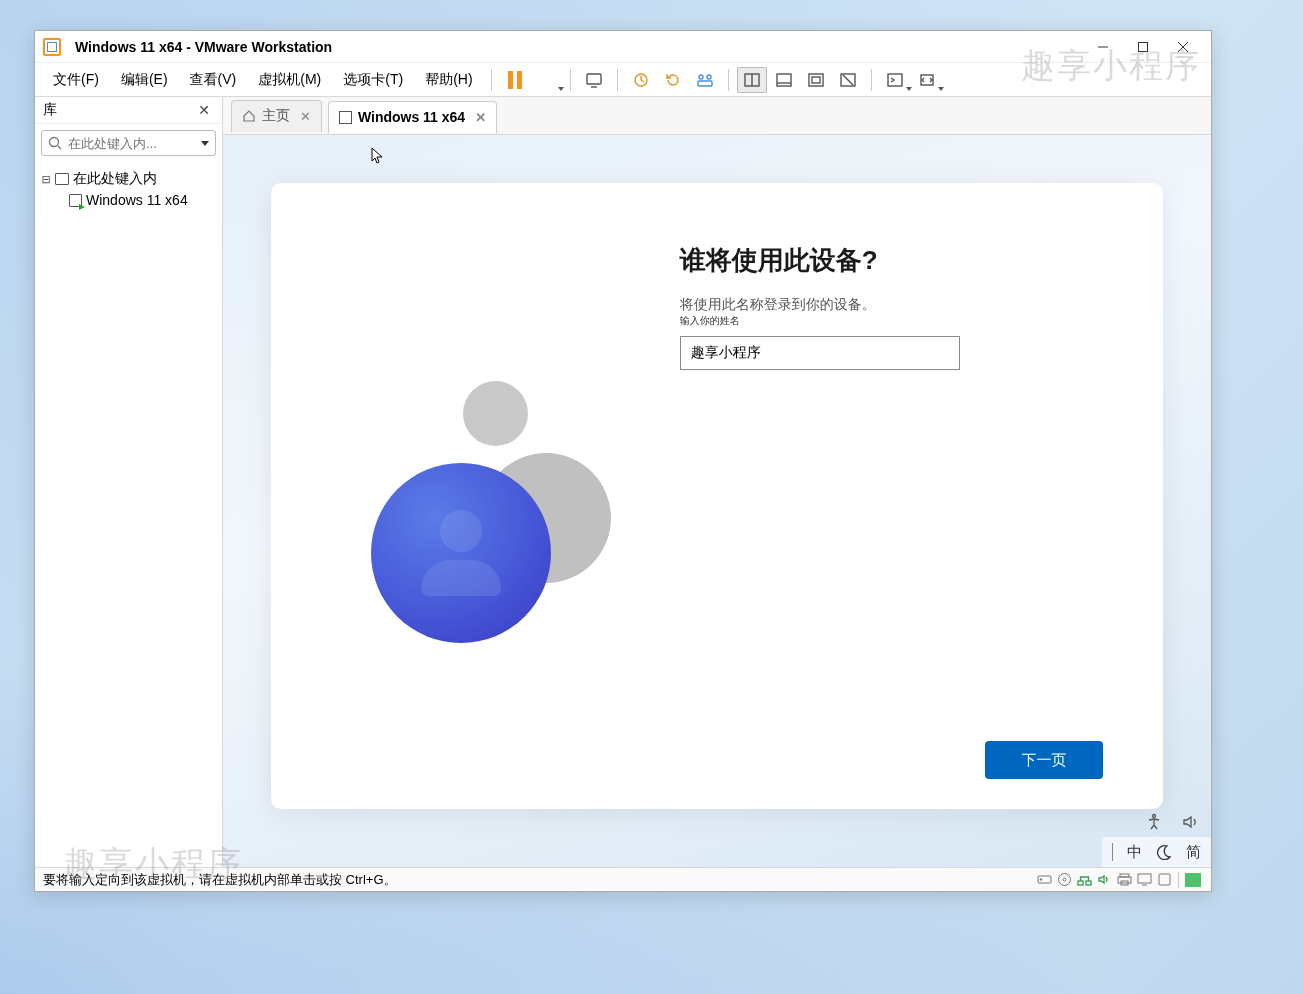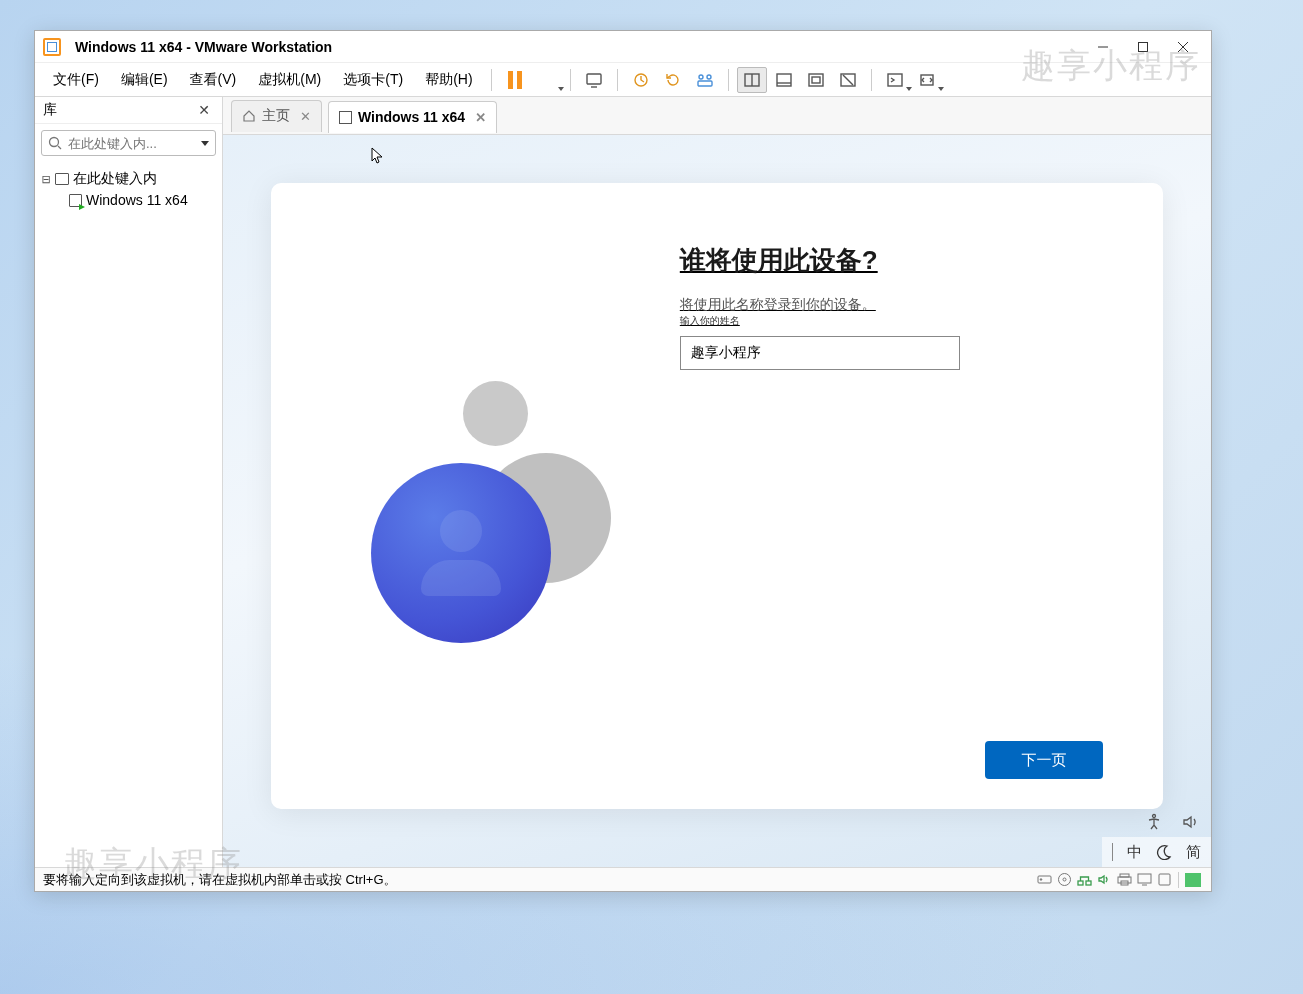--- a/index.html
+++ b/index.html
@@ -58,21 +58,21 @@
 
 .oobe-card { position: absolute; left: 48px; top: 48px; right: 48px; bottom: 58px; background: #fff; border-radius: 10px; box-shadow: 0 4px 30px rgba(0,0,0,0.08); display: flex; padding: 40px 60px 30px 60px; }
 .oobe-left { flex: 0 0 40%; position: relative; }
 .circle-lg { position: absolute; left: 40px; top: 240px; width: 180px; height: 180px; border-radius: 50%; background: radial-gradient(circle at 35% 30%, #5b7ce8 0%, #4555d6 60%, #3838bd 100%); display:flex; align-items:center; justify-content:center; }
 .circle-sm { position: absolute; left: 132px; top: 158px; width: 65px; height: 65px; border-radius: 50%; background: #c9c9c9; }
 .circle-md { position: absolute; left: 150px; top: 230px; width: 130px; height: 130px; border-radius: 50%; background: #c0c0c0; }
 .avatar-glyph { opacity: 0.22; }
 .avatar-glyph .head { width: 42px; height: 42px; background: #9bb0ee; border-radius: 50%; margin: 0 auto 8px; }
 .avatar-glyph .body { width: 80px; height: 36px; background: #9bb0ee; border-radius: 40px 40px 10px 10px; }
 
-.oobe-right { flex: 1; padding-left: 40px; padding-top: 20px; text-decoration: underline; }
+.oobe-right { flex: 1; padding-left: 40px; padding-top: 20px; }
 .oobe-right h1 { font-size: 26px; font-weight: 600; margin-bottom: 18px; color: #1a1a1a; }
 .oobe-right .sub { font-size: 14px; color: #555; }
 .oobe-right .label { font-size: 10px; color: #333; margin-bottom: 8px; }
 .oobe-right input.name { width: 280px; height: 34px; border: 1px solid #888; padding: 0 10px; font-size: 14px; }
 .oobe-right .link { color: #0067c0; font-size: 13px; margin-top: 28px; display: block; }
 
 .next-btn { position: absolute; right: 60px; bottom: 30px; width: 118px; height: 38px; background: #0067c0; color: #fff; border: none; font-size: 15px; border-radius: 4px; }
 
 .ime-bar { position: absolute; right: 0; bottom: 0; height: 30px; display: flex; align-items: center; gap: 14px; padding: 0 10px; font-size: 15px; color: #333; background: rgba(255,255,255,0.6); }
 .ime-bar .div { width: 1px; height: 18px; background: #888; }

